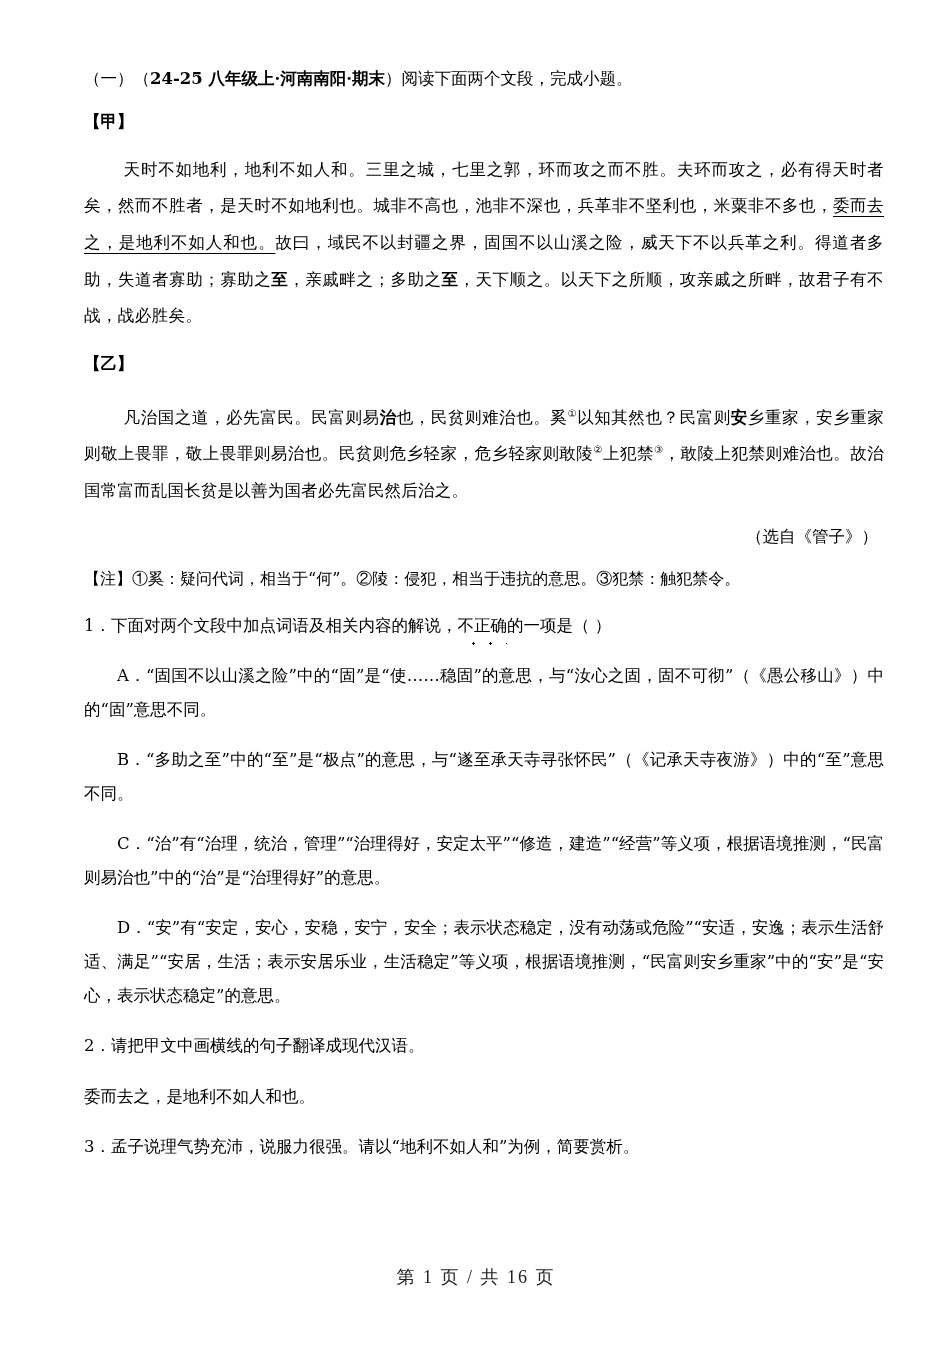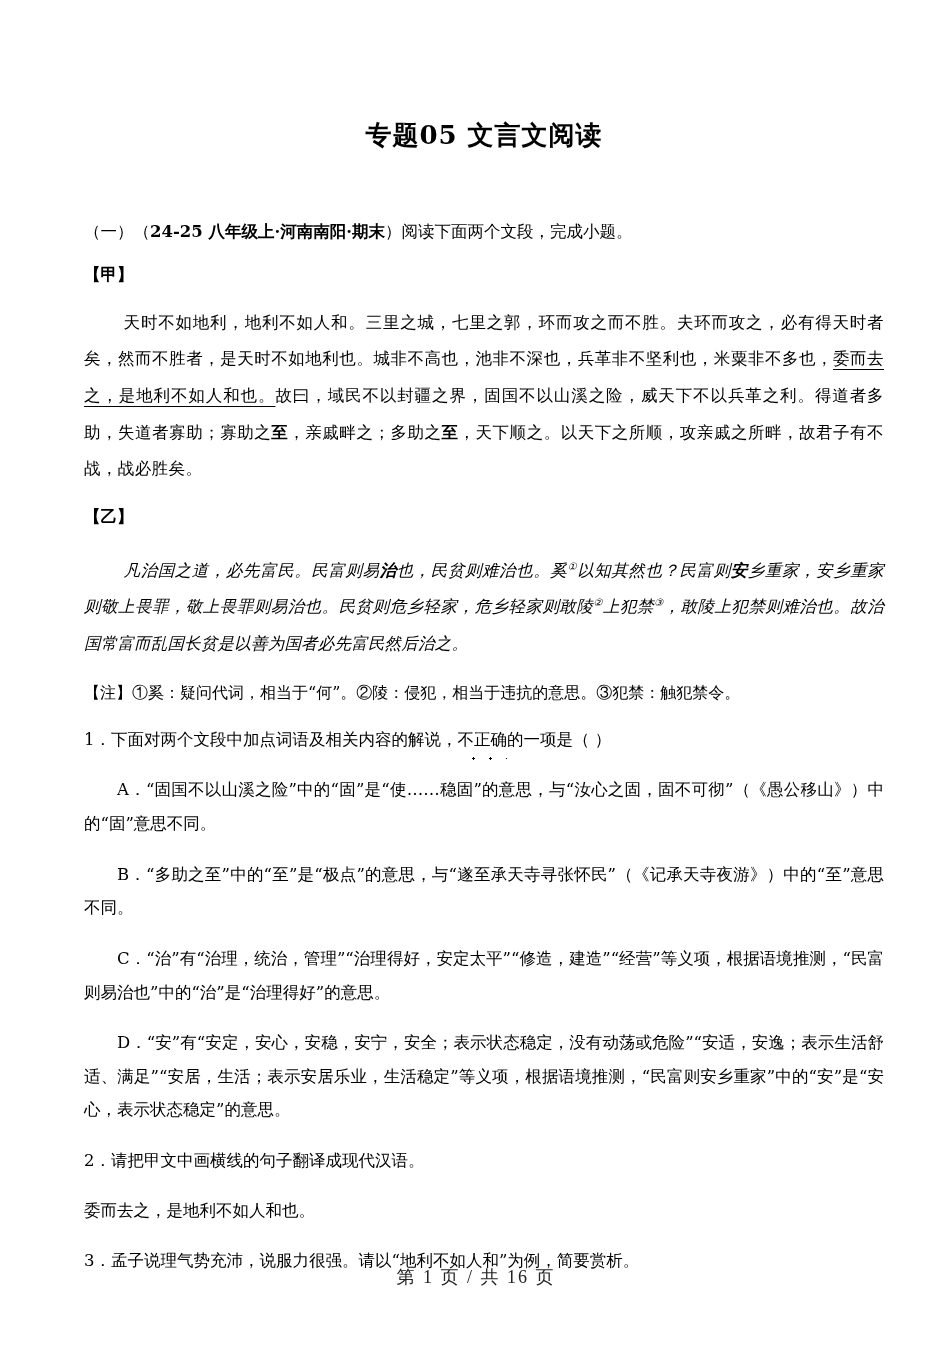--- a/index.html
+++ b/index.html
@@ -58,21 +58,20 @@
     letter-spacing: 0.4px;
   }
   .passage-b {
     font-size: 16.5px;
     line-height: 2.22;
     text-align: justify;
     text-justify: inter-ideograph;
     margin-top: 22px;
     text-indent: 2.4em;
     letter-spacing: 0.2px;
-    font-style: italic;
   }
   .u {
     text-decoration: underline;
     text-underline-offset: 5px;
   }
   .bk { font-weight: bold; }
   .src-line {
     font-size: 16.5px;
     text-align: right;
     margin-top: 12px;
@@ -130,39 +129,39 @@
     color: #222;
     font-family: Liberation Serif, serif;
   }
 </style>
 </head>
 <body>
 
 <div class="page">
   <div class="content">
 
-    <h1 class="doc-title">专题05 文言文阅读</h1>
 
     <p class="q-head">
       <span>（一）（</span><span class="src">24-25 八年级上·河南南阳·期末</span><span>）阅读下面两个文段，完成小题。</span>
     </p>
 
     <p class="bracket-label">【甲】</p>
 
     <p class="passage">
       <span>天时不如地利，地利不如人和。三里之城，七里之郭，环而攻之而不胜。夫环而攻之，必有得天时者矣，然而不胜者，是天时不如地利也。城非不高也，池非不深也，兵革非不坚利也，米粟非不多也，</span><span class="u">委而去之，是地利不如人和也。</span><span>故曰，域民不以封疆之界，固国不以山溪之险，威天下不以兵革之利。得道者多助，失道者寡助；寡助之</span><span class="bk">至</span><span>，亲戚畔之；多助之</span><span class="bk">至</span><span>，天下顺之。以天下之所顺，攻亲戚之所畔，故君子有不战，战必胜矣。</span>
     </p>
 
 
     <p class="bracket-label">【乙】</p>
 
     <p class="passage-b">
       <span>凡治国之道，必先富民。民富则易</span><span class="bk">治</span><span>也，民贫则难治也。奚</span><sup>①</sup><span>以知其然也？民富则</span><span class="bk">安</span><span>乡重家，安乡重家则敬上畏罪，敬上畏罪则易治也。民贫则危乡轻家，危乡轻家则敢陵</span><sup>②</sup><span>上犯禁</span><sup>③</sup><span>，敢陵上犯禁则难治也。故治国常富而乱国长贫是以善为国者必先富民然后治之。</span>
     </p>
 
+    <p class="src-line">（选自《管子》）</p>
 
     <p class="note-line">
       <span>【注】</span><span>①奚：疑问代词，相当于“何”。②陵：侵犯，相当于违抗的意思。③犯禁：触犯禁令。</span>
     </p>
 
     <p class="qitem">
       <span>1．</span><span>下面对两个文段中加点词语及相关内容的解说，</span><span class="dotted">不正确</span><span>的一项是（  ）</span>
     </p>
 
     <p class="qitem indent-opt">A．“固国不以山溪之险”中的“固”是“使……稳固”的意思，与“汝心之固，固不可彻”（《愚公移山》）中的“固”意思不同。</p>

